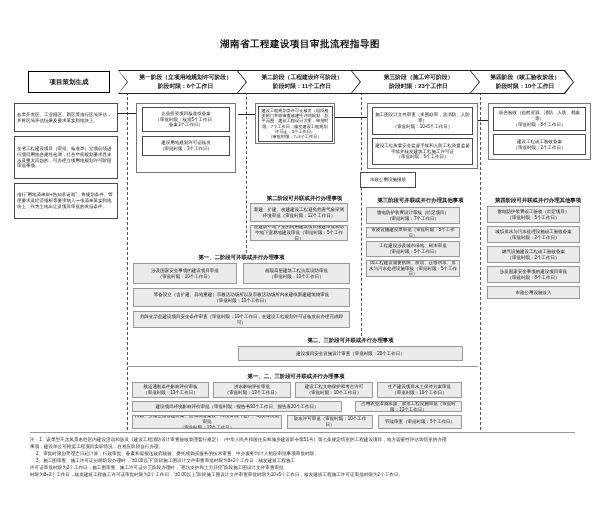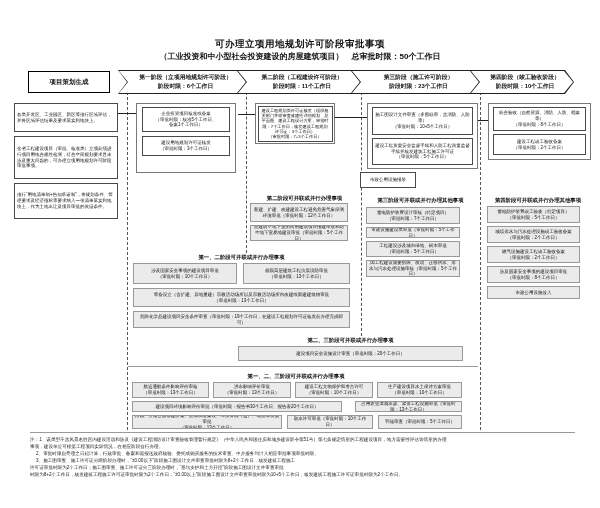--- a/index.html
+++ b/index.html
@@ -34,22 +34,21 @@
     text-align:center;font-size:4.5px;line-height:1.3;padding:1px 2px;white-space:pre-line;
     overflow:hidden;z-index:3;}
   .sectitle{font-size:5.4px;font-weight:bold;text-align:center;z-index:3;}
   .note{font-size:4.6px;line-height:1.45;color:#222;white-space:nowrap;overflow:hidden;}
 </style>
 </head>
 <body>
 
 <div id="canvas">
 
-  <div class="abs title" style="top:38px;left:0;">可办理立项用地规划许可阶段审批事项</div>
-  <div class="abs subtitle" style="top:51px;left:0;">（工业投资和中小型社会投资建设的房屋建筑项目）　总审批时限：50个工作日</div>
+  <div class="abs title" style="top:38px;left:0;">湖南省工程建设项目审批流程指导图</div>
 
   <div class="abs vdash" style="left:127px;top:72px;height:358px;"></div>
   <div class="abs vdash" style="left:246px;top:72px;height:181px;"></div>
   <div class="abs vdash" style="left:361px;top:72px;height:264px;"></div>
   <div class="abs vdash" style="left:480px;top:72px;height:358px;"></div>
 
   <div class="abs hdrbox" style="left:28px;top:71px;width:82px;height:22px;">项目策划生成</div>
 
   <div class="abs banner" style="left:118px;width:129px;top:70px;">
     <div class="bg"></div>

